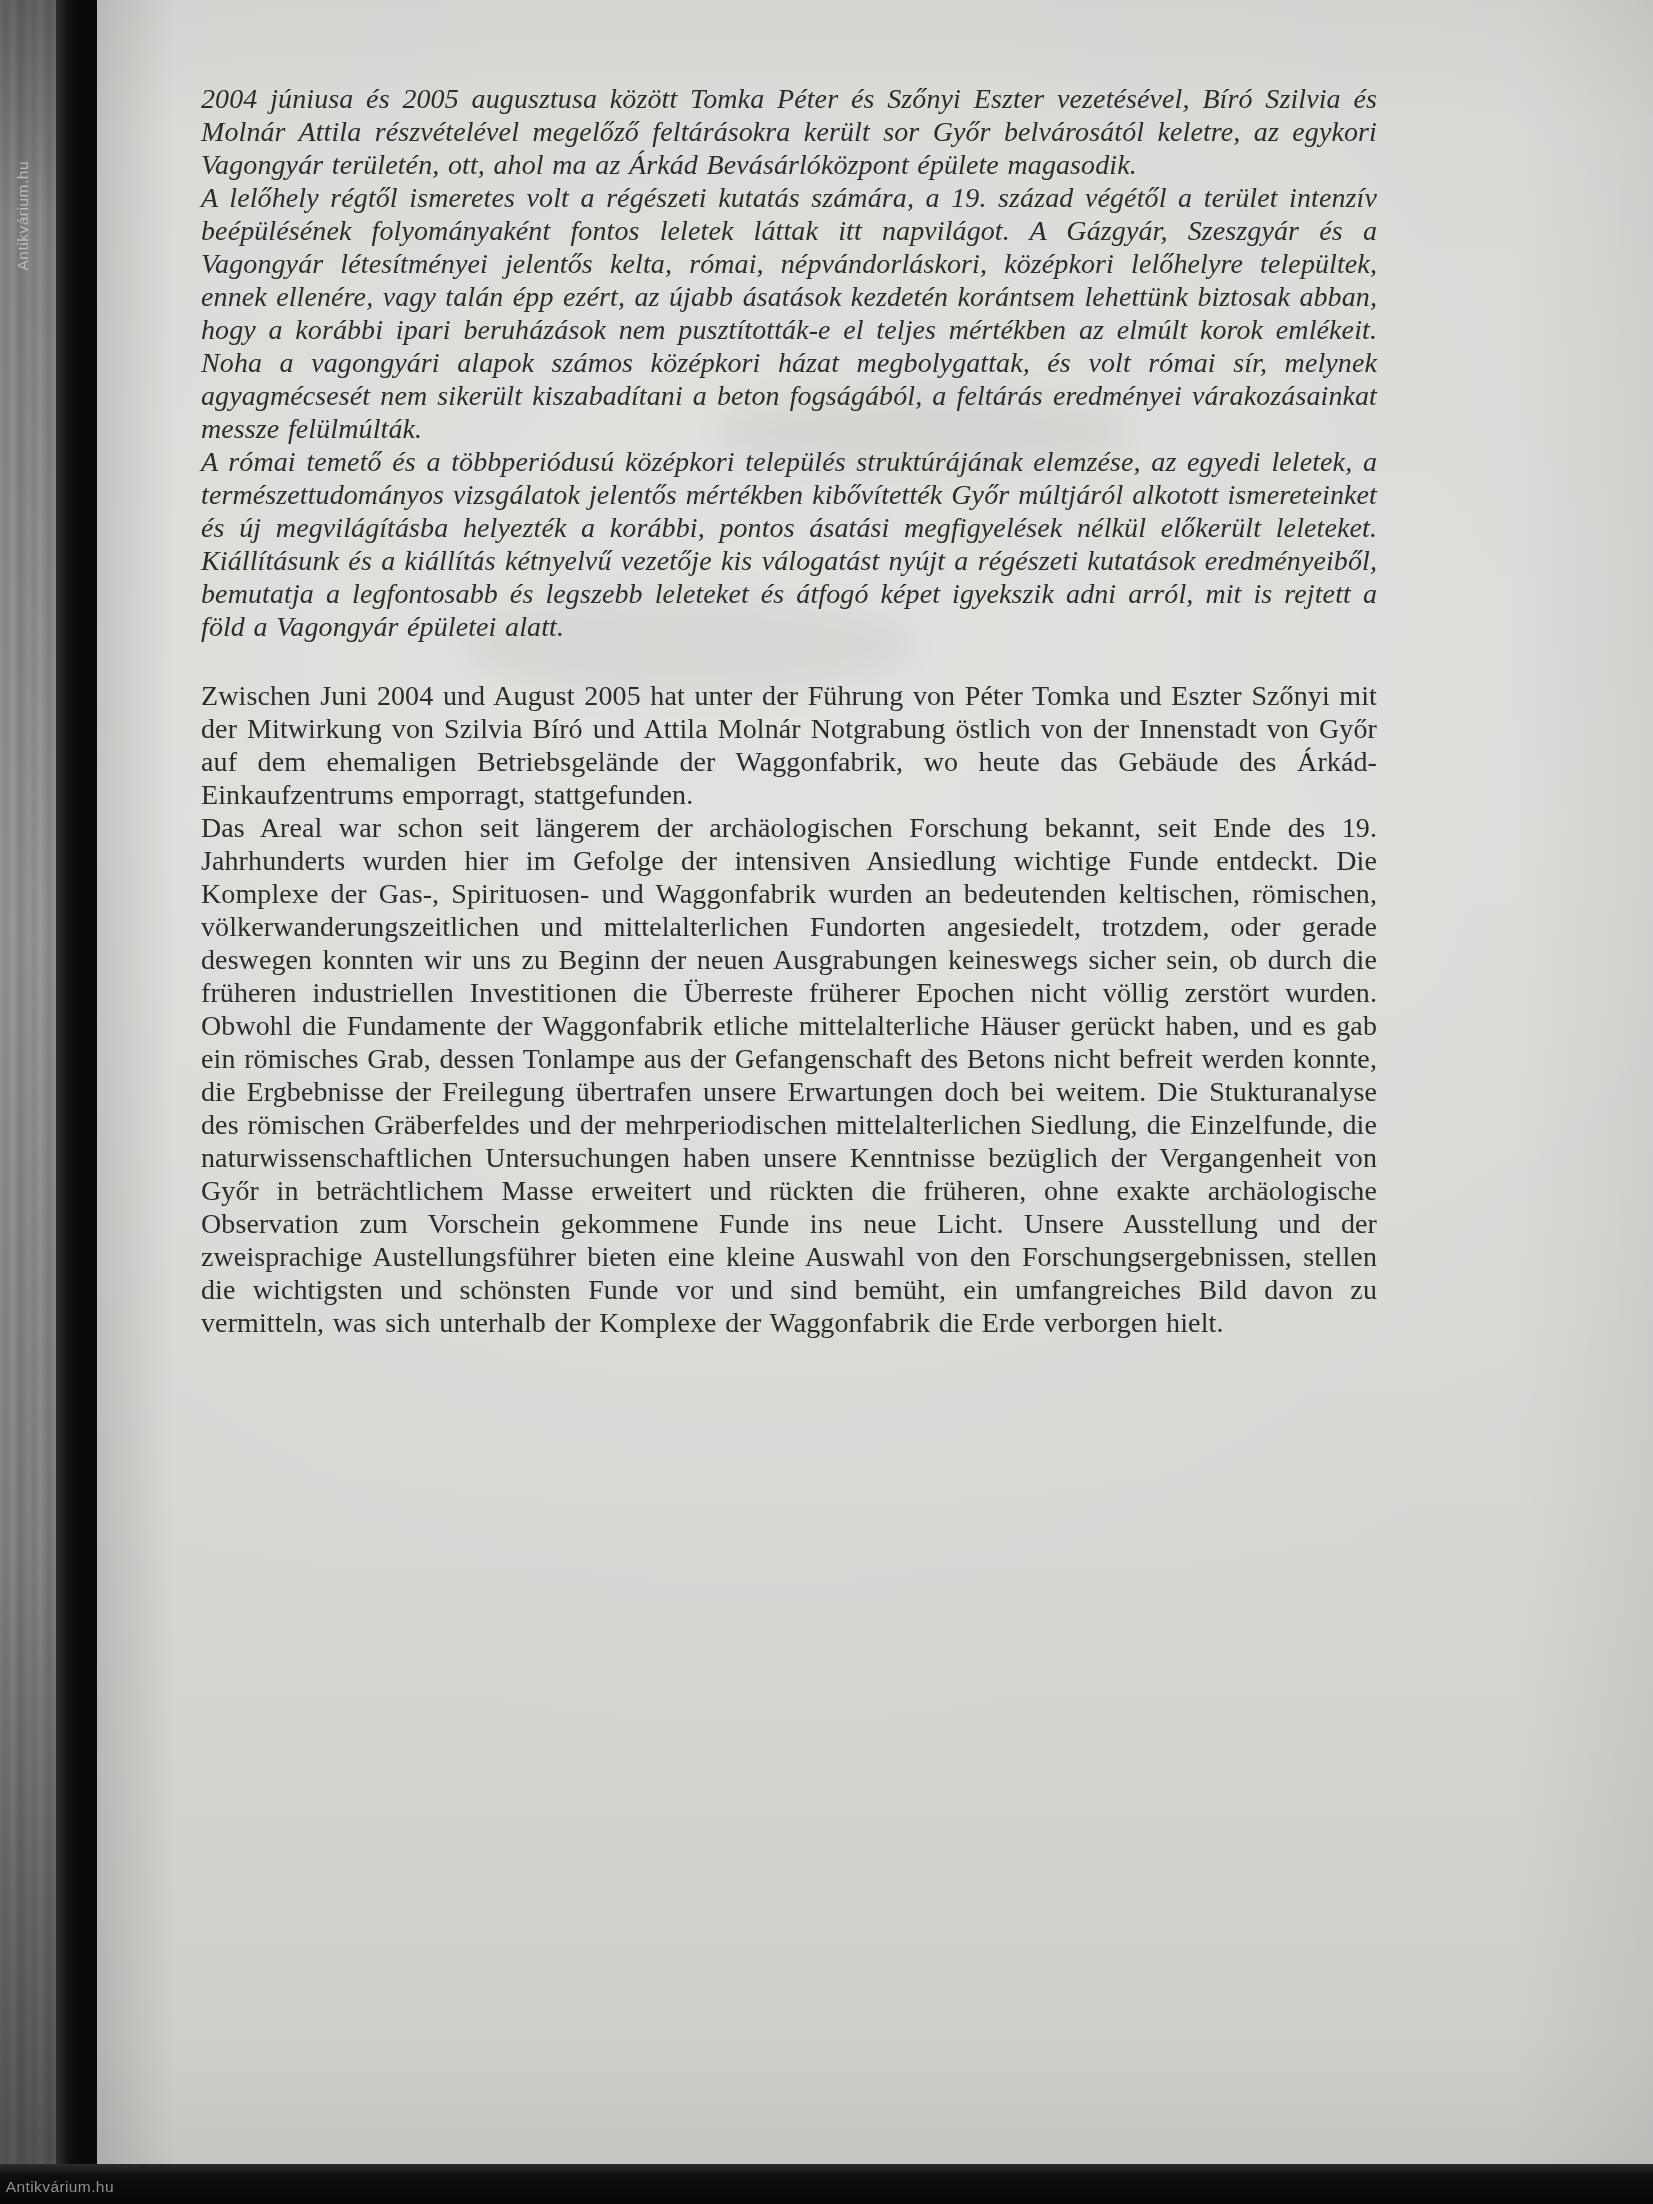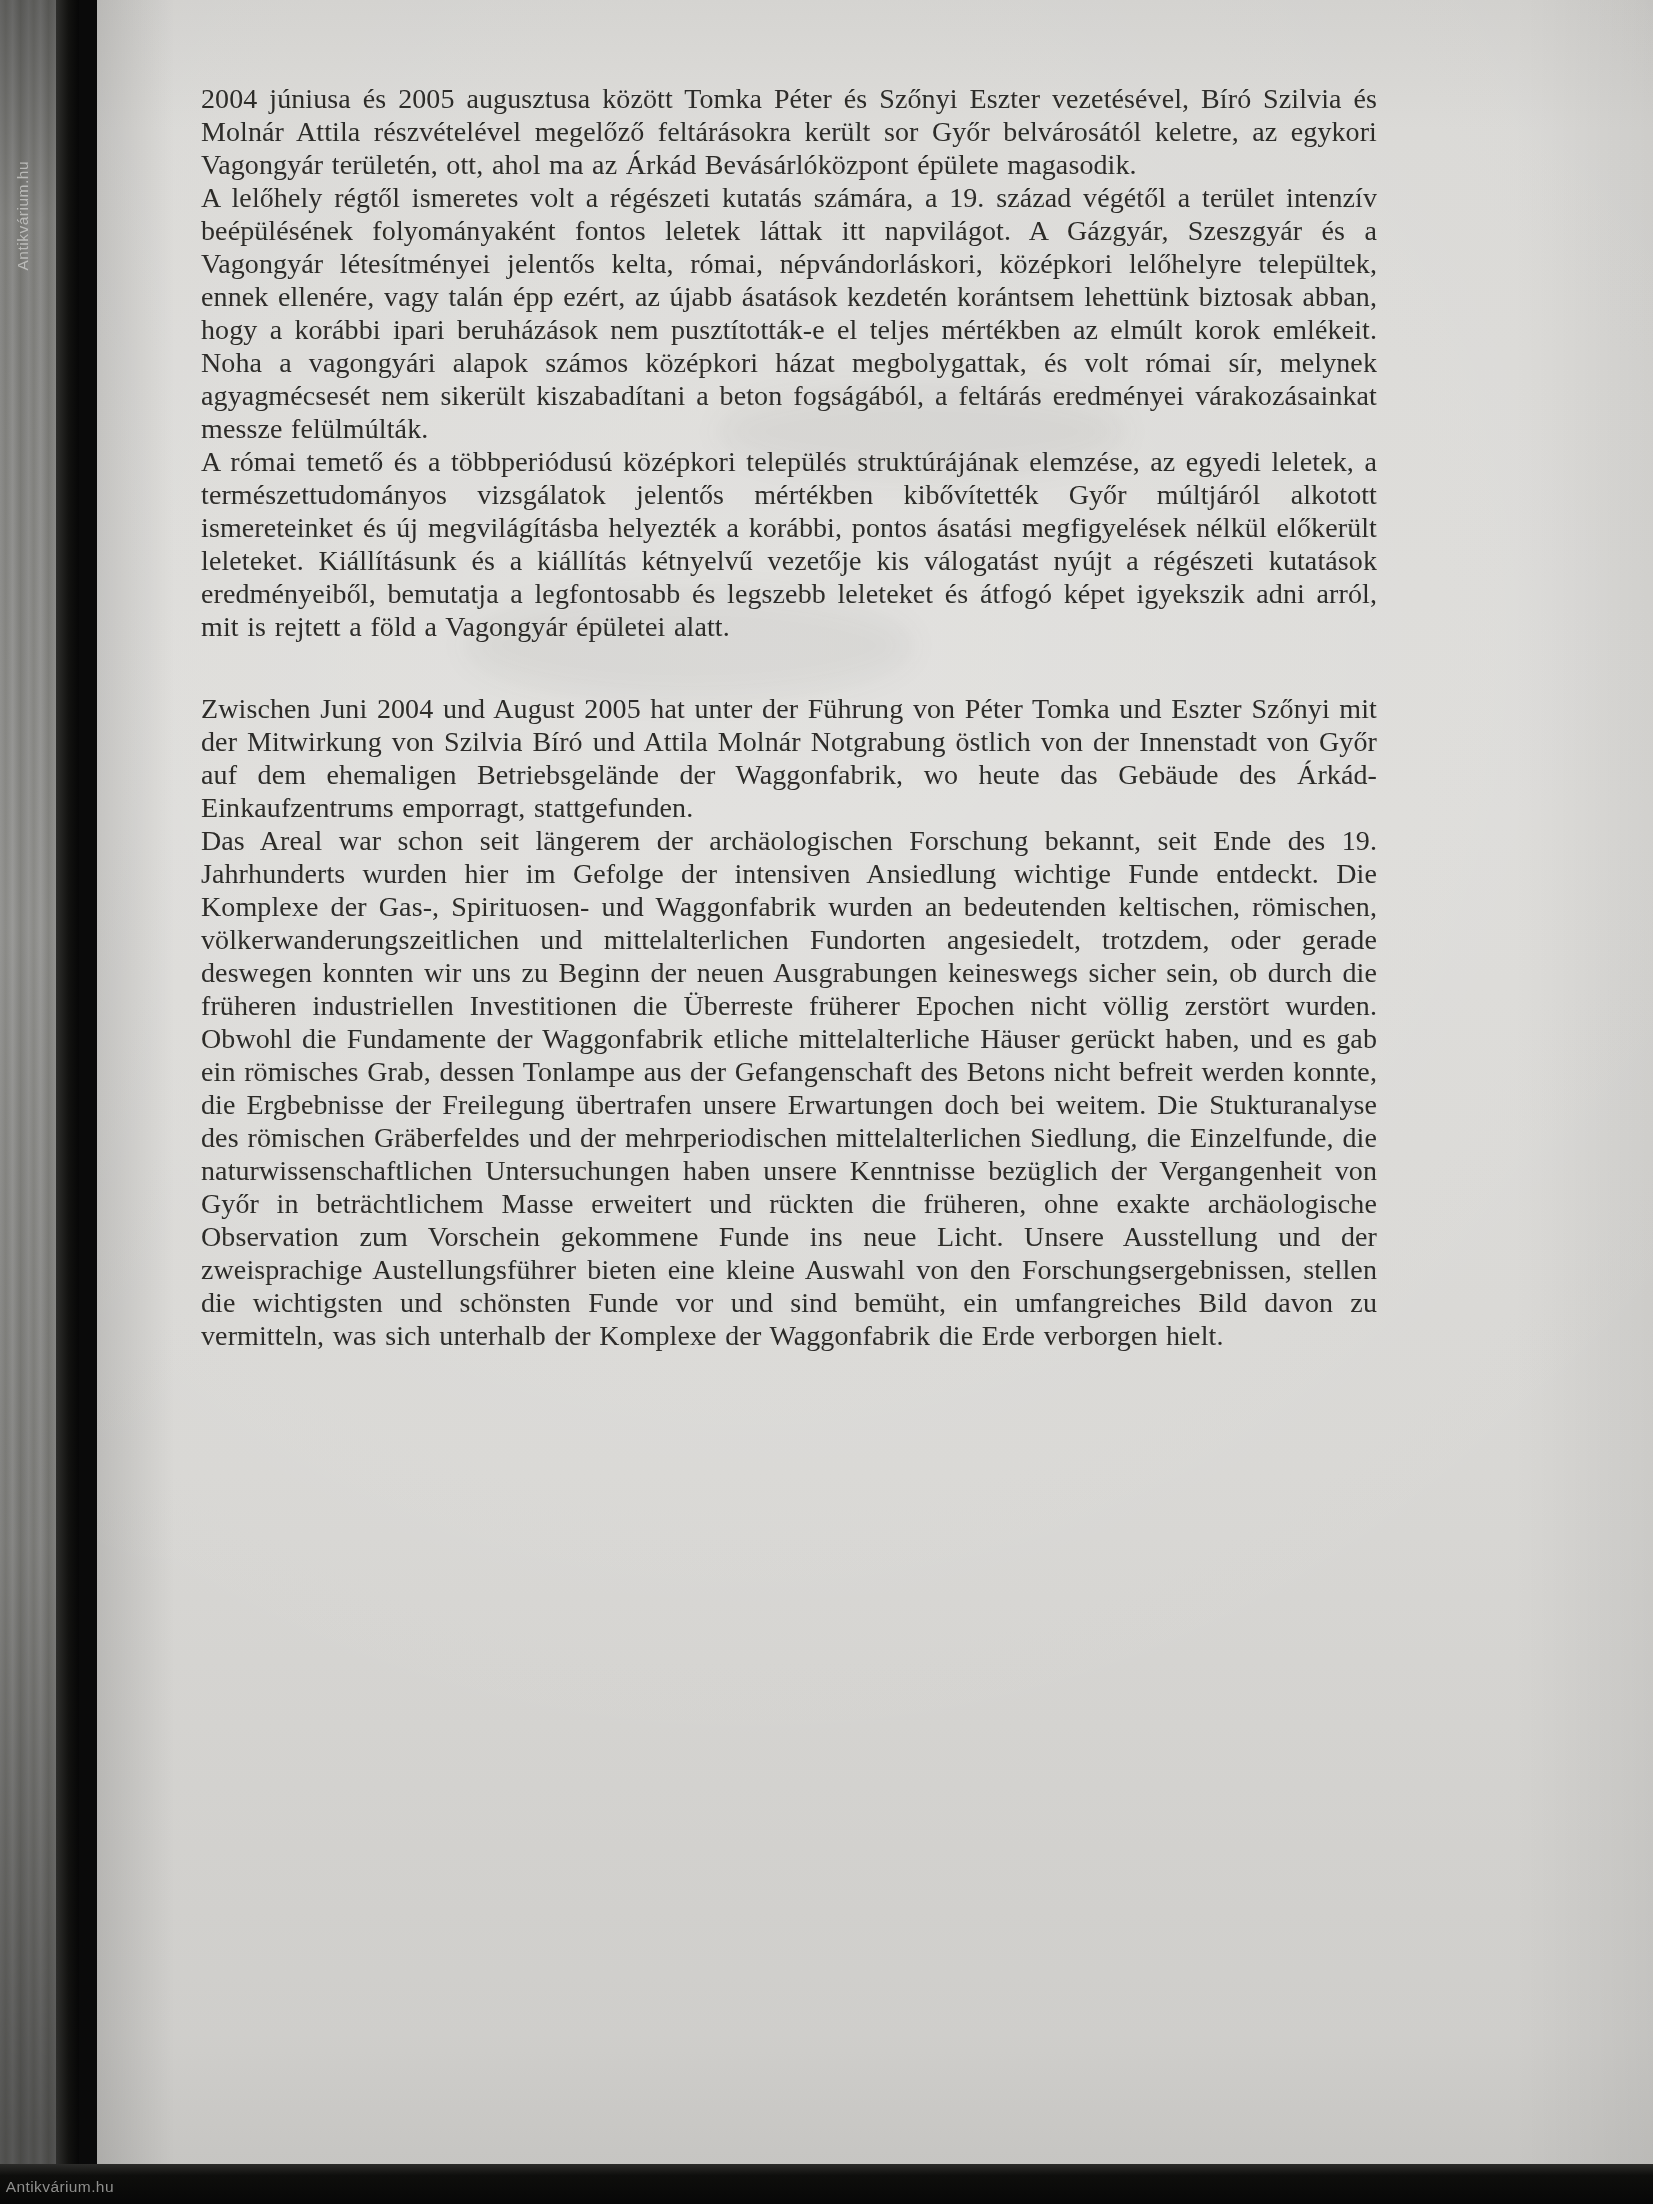--- a/index.html
+++ b/index.html
@@ -82,22 +82,22 @@
     line-height: 33px;
     text-align: justify;
     letter-spacing: 0.1px;
     word-spacing: 1.5px;
   }
   .text-block p {
     margin: 0;
     hyphens: auto;
     -webkit-hyphens: auto;
   }
-  .block-de { margin-top: 49px; display: block; }
-  .block-hu { display: block; }
+  .block-de { margin-top: 36px; display: block; }
+  .block-hu { display: block; font-style: italic; }
 
   
   .bottom-band {
     position: absolute;
     left: 0; right: 0; bottom: 0;
     height: 41px;
     background: linear-gradient(180deg, #2c2c2a 0px, #0e0e0c 11.6px, #070707 100%);
     z-index: 5;
   }
 

